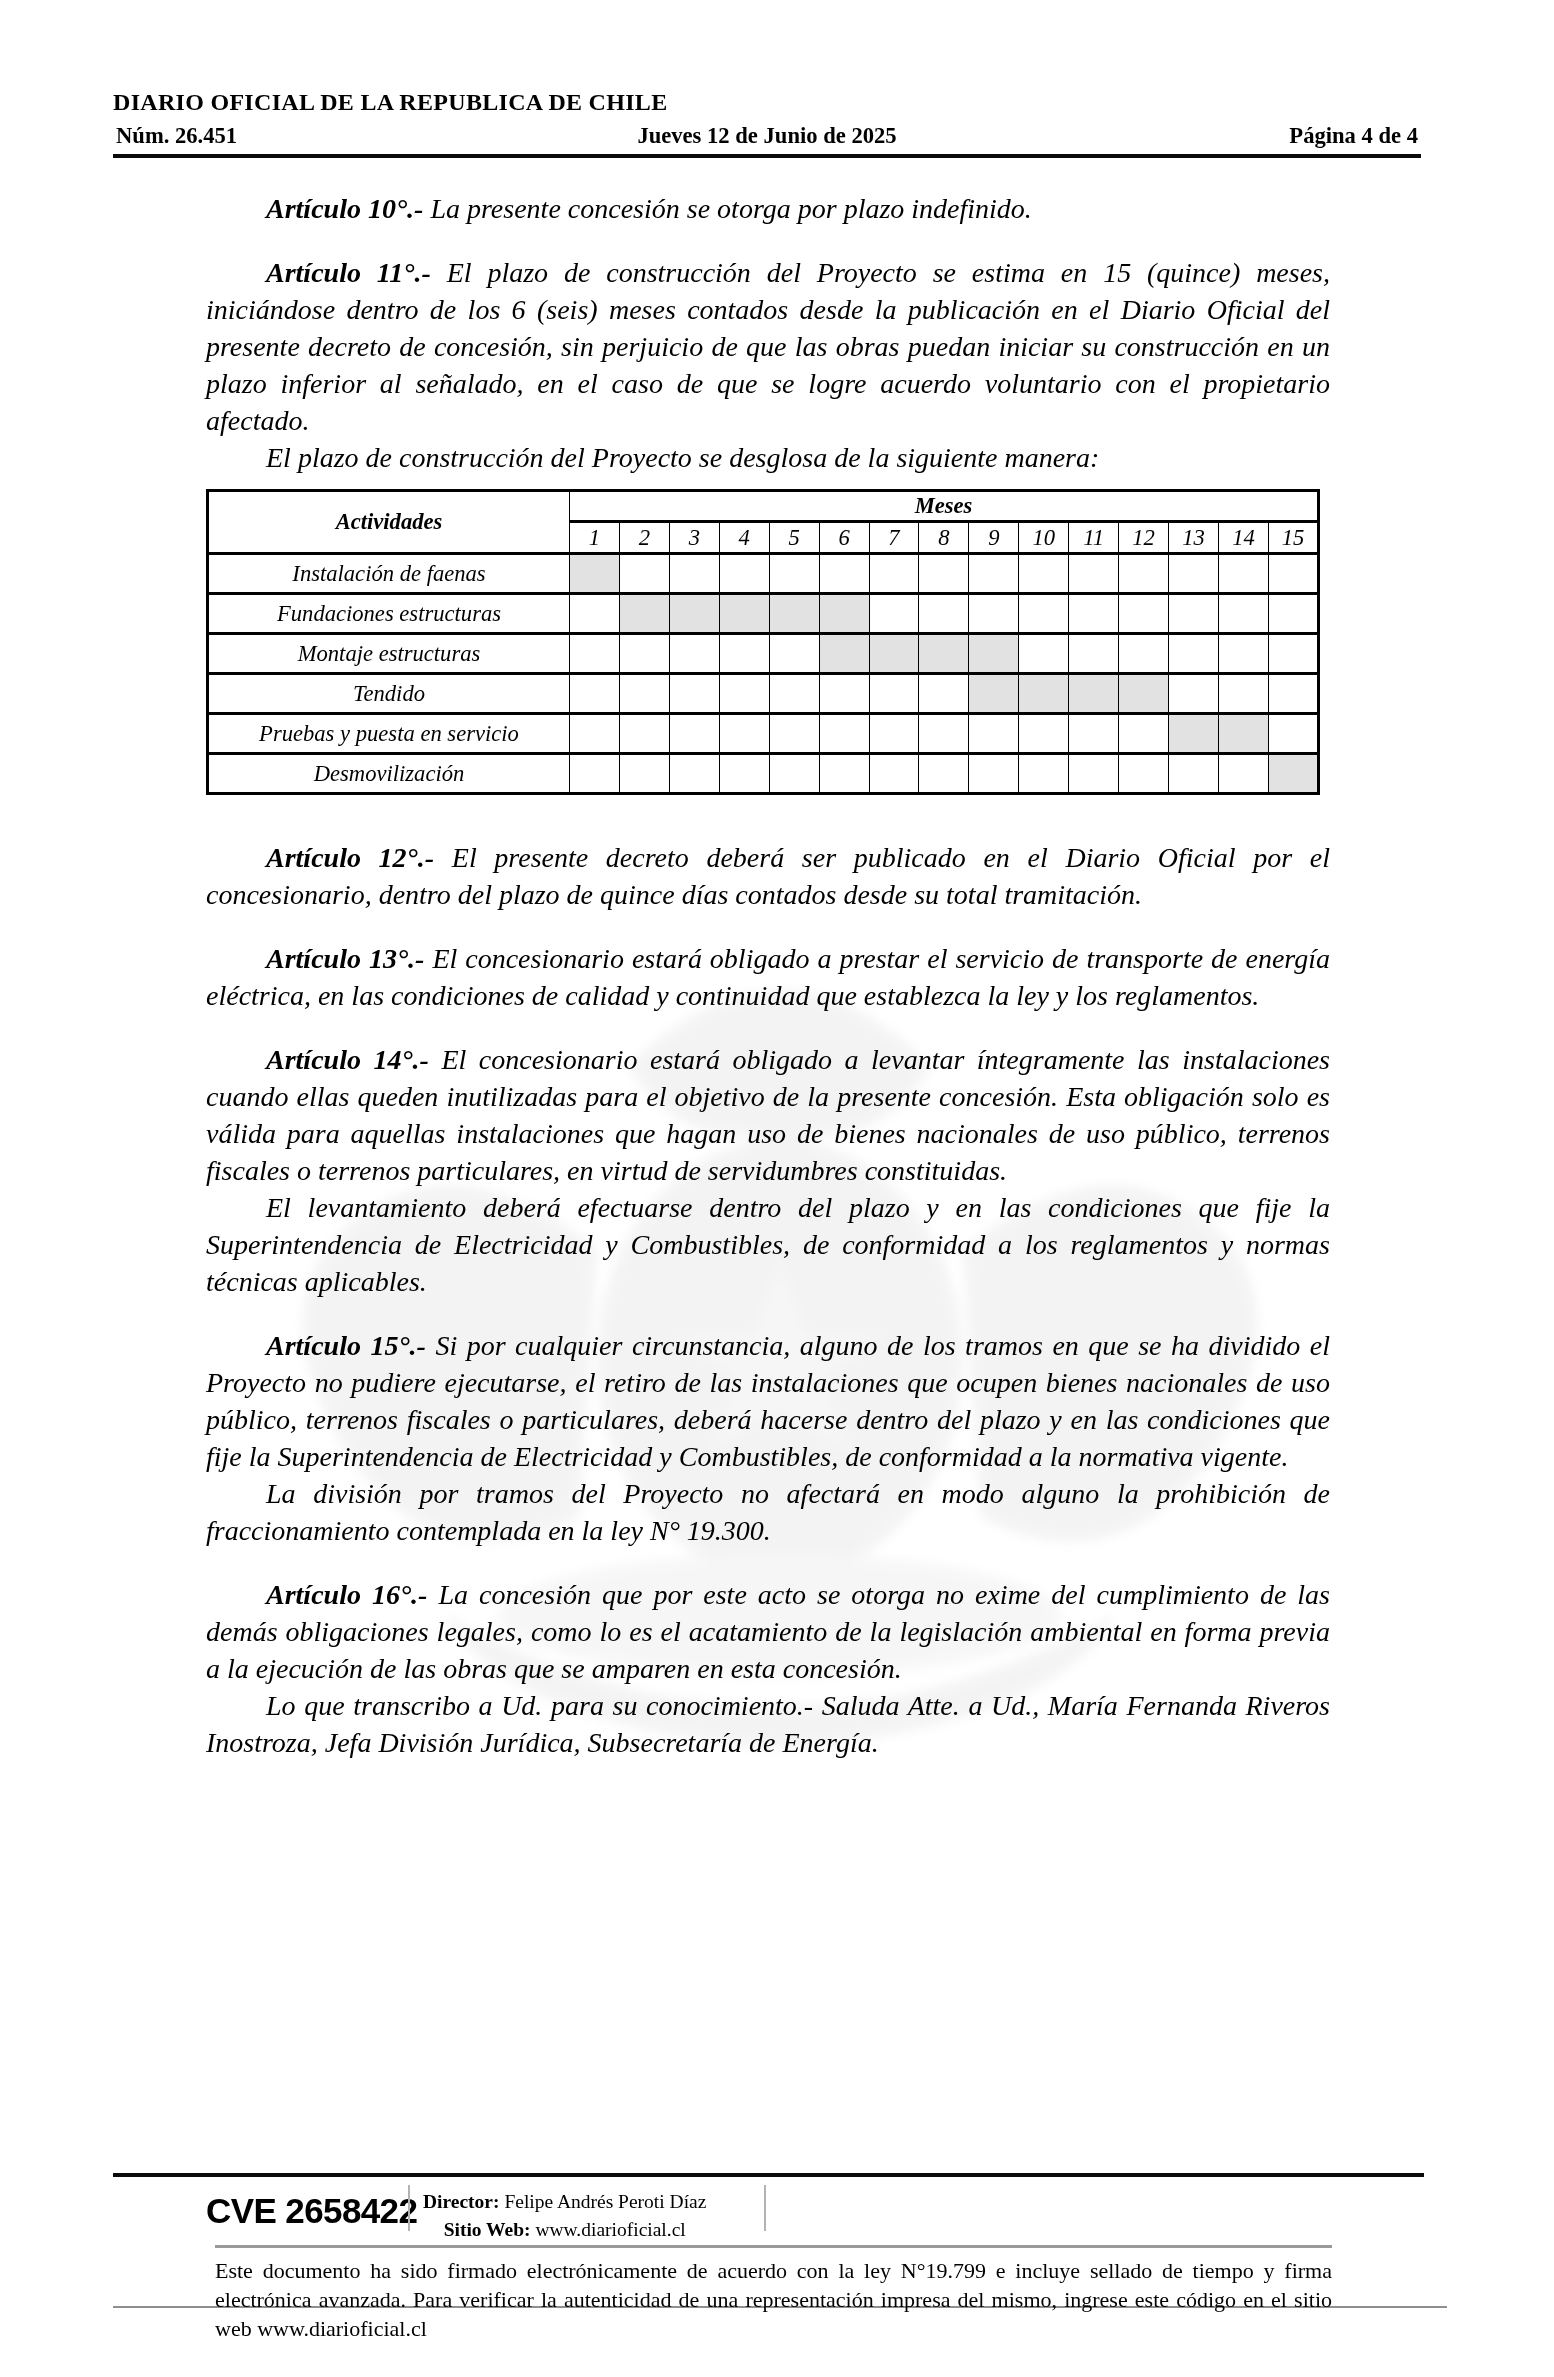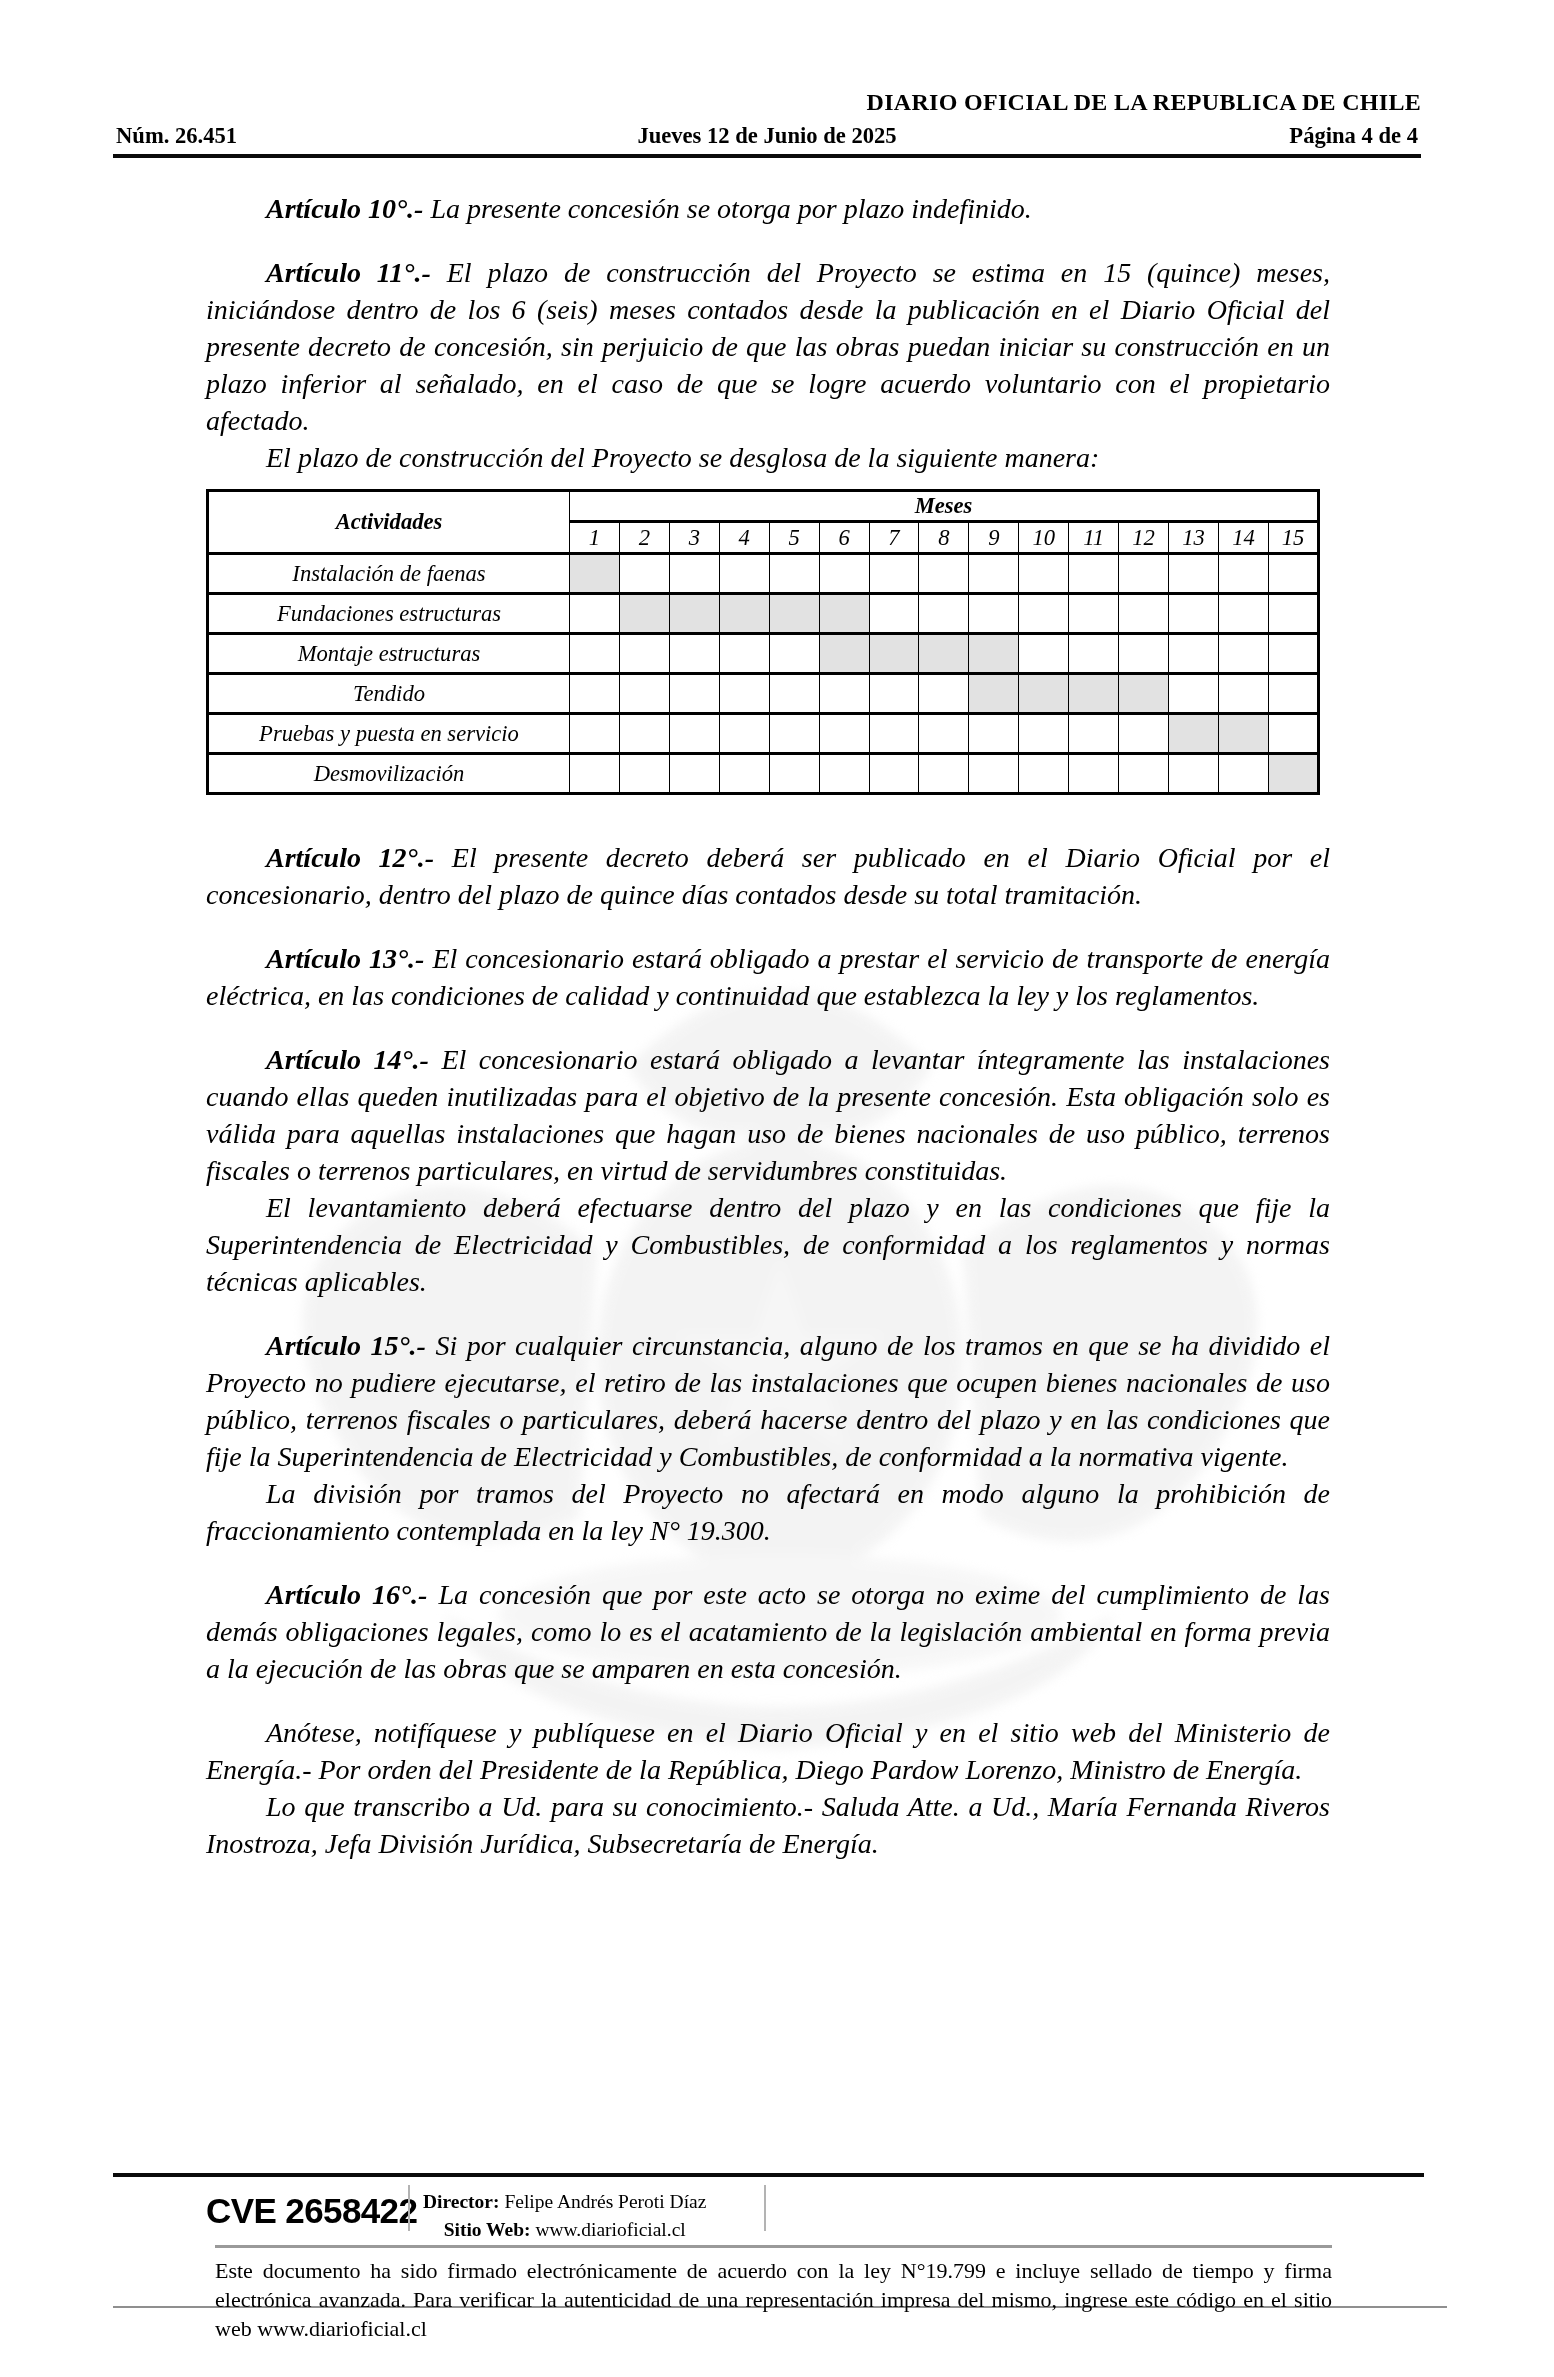--- a/index.html
+++ b/index.html
@@ -7,21 +7,21 @@
     position:relative;
     width:1554px;height:2377px;
     margin:0 auto;
     background:#ffffff;
     font-family:"Liberation Serif","DejaVu Serif",serif;
     color:#000;
     overflow:hidden;
   }
   
   .hdr-issue{position:absolute;left:116px;top:123px;font-weight:bold;font-size:22.6px;white-space:nowrap;}
-  .hdr-title{position:absolute;left:113px;width:1308px;top:89px;text-align:right;font-weight:bold;font-size:24px;letter-spacing:0.3px;}
+  .hdr-title{position:absolute;left:113px;width:1308px;top:89px;text-align:left;font-weight:bold;font-size:24px;letter-spacing:0.3px;}
   .hdr-date{position:absolute;left:113px;width:1308px;top:123px;text-align:center;font-weight:bold;font-size:22.6px;}
   .hdr-page{position:absolute;right:136px;top:123px;font-weight:bold;font-size:22.6px;white-space:nowrap;}
   .hdr-rule{position:absolute;left:113px;top:154px;width:1308px;height:4.3px;background:#0a0a0a;}
   
   .watermark{
     position:absolute;left:201px;top:884px;width:1158px;height:975px;
     opacity:.5;filter:blur(5.5px);z-index:0;pointer-events:none;
   }
   
   .doc{position:absolute;left:206px;top:190px;width:1124px;z-index:1;font-style:italic;}
@@ -250,21 +250,20 @@
     <p class="para gap"><b>Artículo 14°.-</b><span> El concesionario estará obligado a levantar íntegramente las instalaciones cuando ellas queden inutilizadas para el objetivo de la presente concesión. Esta obligación solo es válida para aquellas instalaciones que hagan uso de bienes nacionales de uso público, terrenos fiscales o terrenos particulares, en virtud de servidumbres constituidas.</span></p>
 
     <p class="para"><span>El levantamiento deberá efectuarse dentro del plazo y en las condiciones que fije la Superintendencia de Electricidad y Combustibles, de conformidad a los reglamentos y normas técnicas aplicables.</span></p>
 
     <p class="para gap"><b>Artículo 15°.-</b><span> Si por cualquier circunstancia, alguno de los tramos en que se ha dividido el Proyecto no pudiere ejecutarse, el retiro de las instalaciones que ocupen bienes nacionales de uso público, terrenos fiscales o particulares, deberá hacerse dentro del plazo y en las condiciones que fije la Superintendencia de Electricidad y Combustibles, de conformidad a la normativa vigente.</span></p>
 
     <p class="para"><span>La división por tramos del Proyecto no afectará en modo alguno la prohibición de fraccionamiento contemplada en la ley N° 19.300.</span></p>
 
     <p class="para gap"><b>Artículo 16°.-</b><span> La concesión que por este acto se otorga no exime del cumplimiento de las demás obligaciones legales, como lo es el acatamiento de la legislación ambiental en forma previa a la ejecución de las obras que se amparen en esta concesión.</span></p>
 
-    <p class="para gap"><span>Anótese, notifíquese y publíquese en el Diario Oficial y en el sitio web del Ministerio de Energía.- Por orden del Presidente de la República, Diego Pardow Lorenzo, Ministro de Energía.</span></p>
 
     <p class="para"><span>Lo que transcribo a Ud. para su conocimiento.- Saluda Atte. a Ud., María Fernanda Riveros Inostroza, Jefa División Jurídica, Subsecretaría de Energía.</span></p>
 
   </div>
 
   <div class="ftr-rule"></div>
 
   <div class="ftr-cve">CVE 2658422</div>
   <div class="ftr-sep sep1"></div>
   <div class="ftr-sep sep2"></div>

